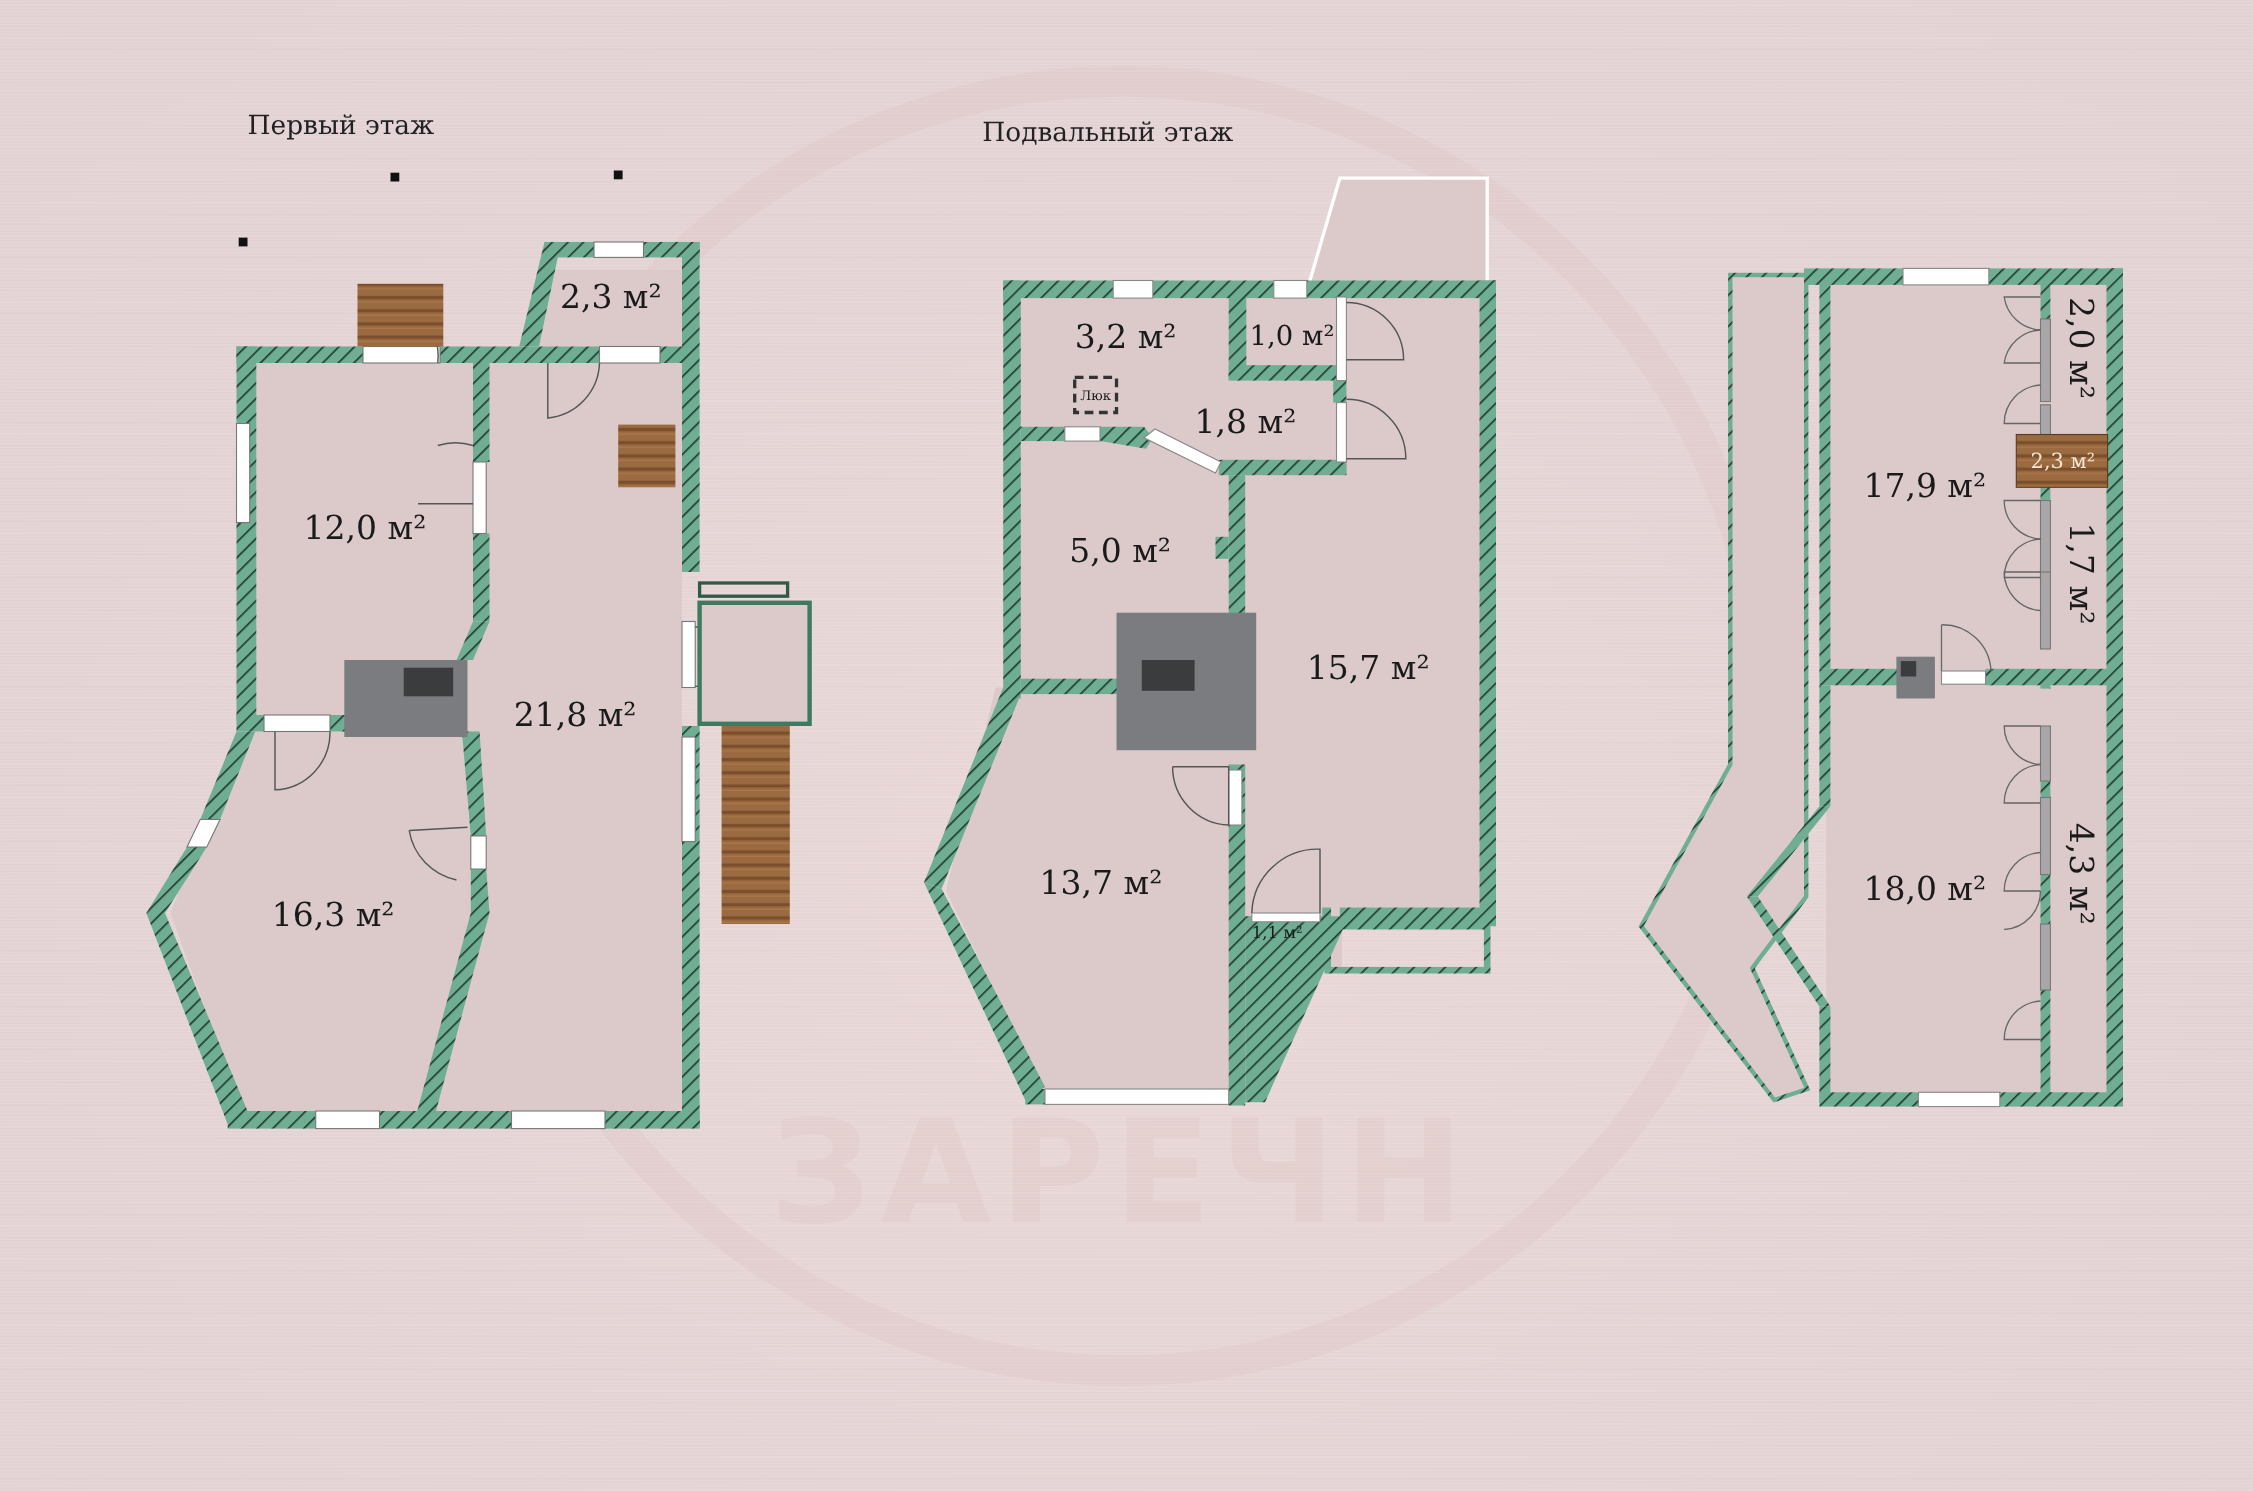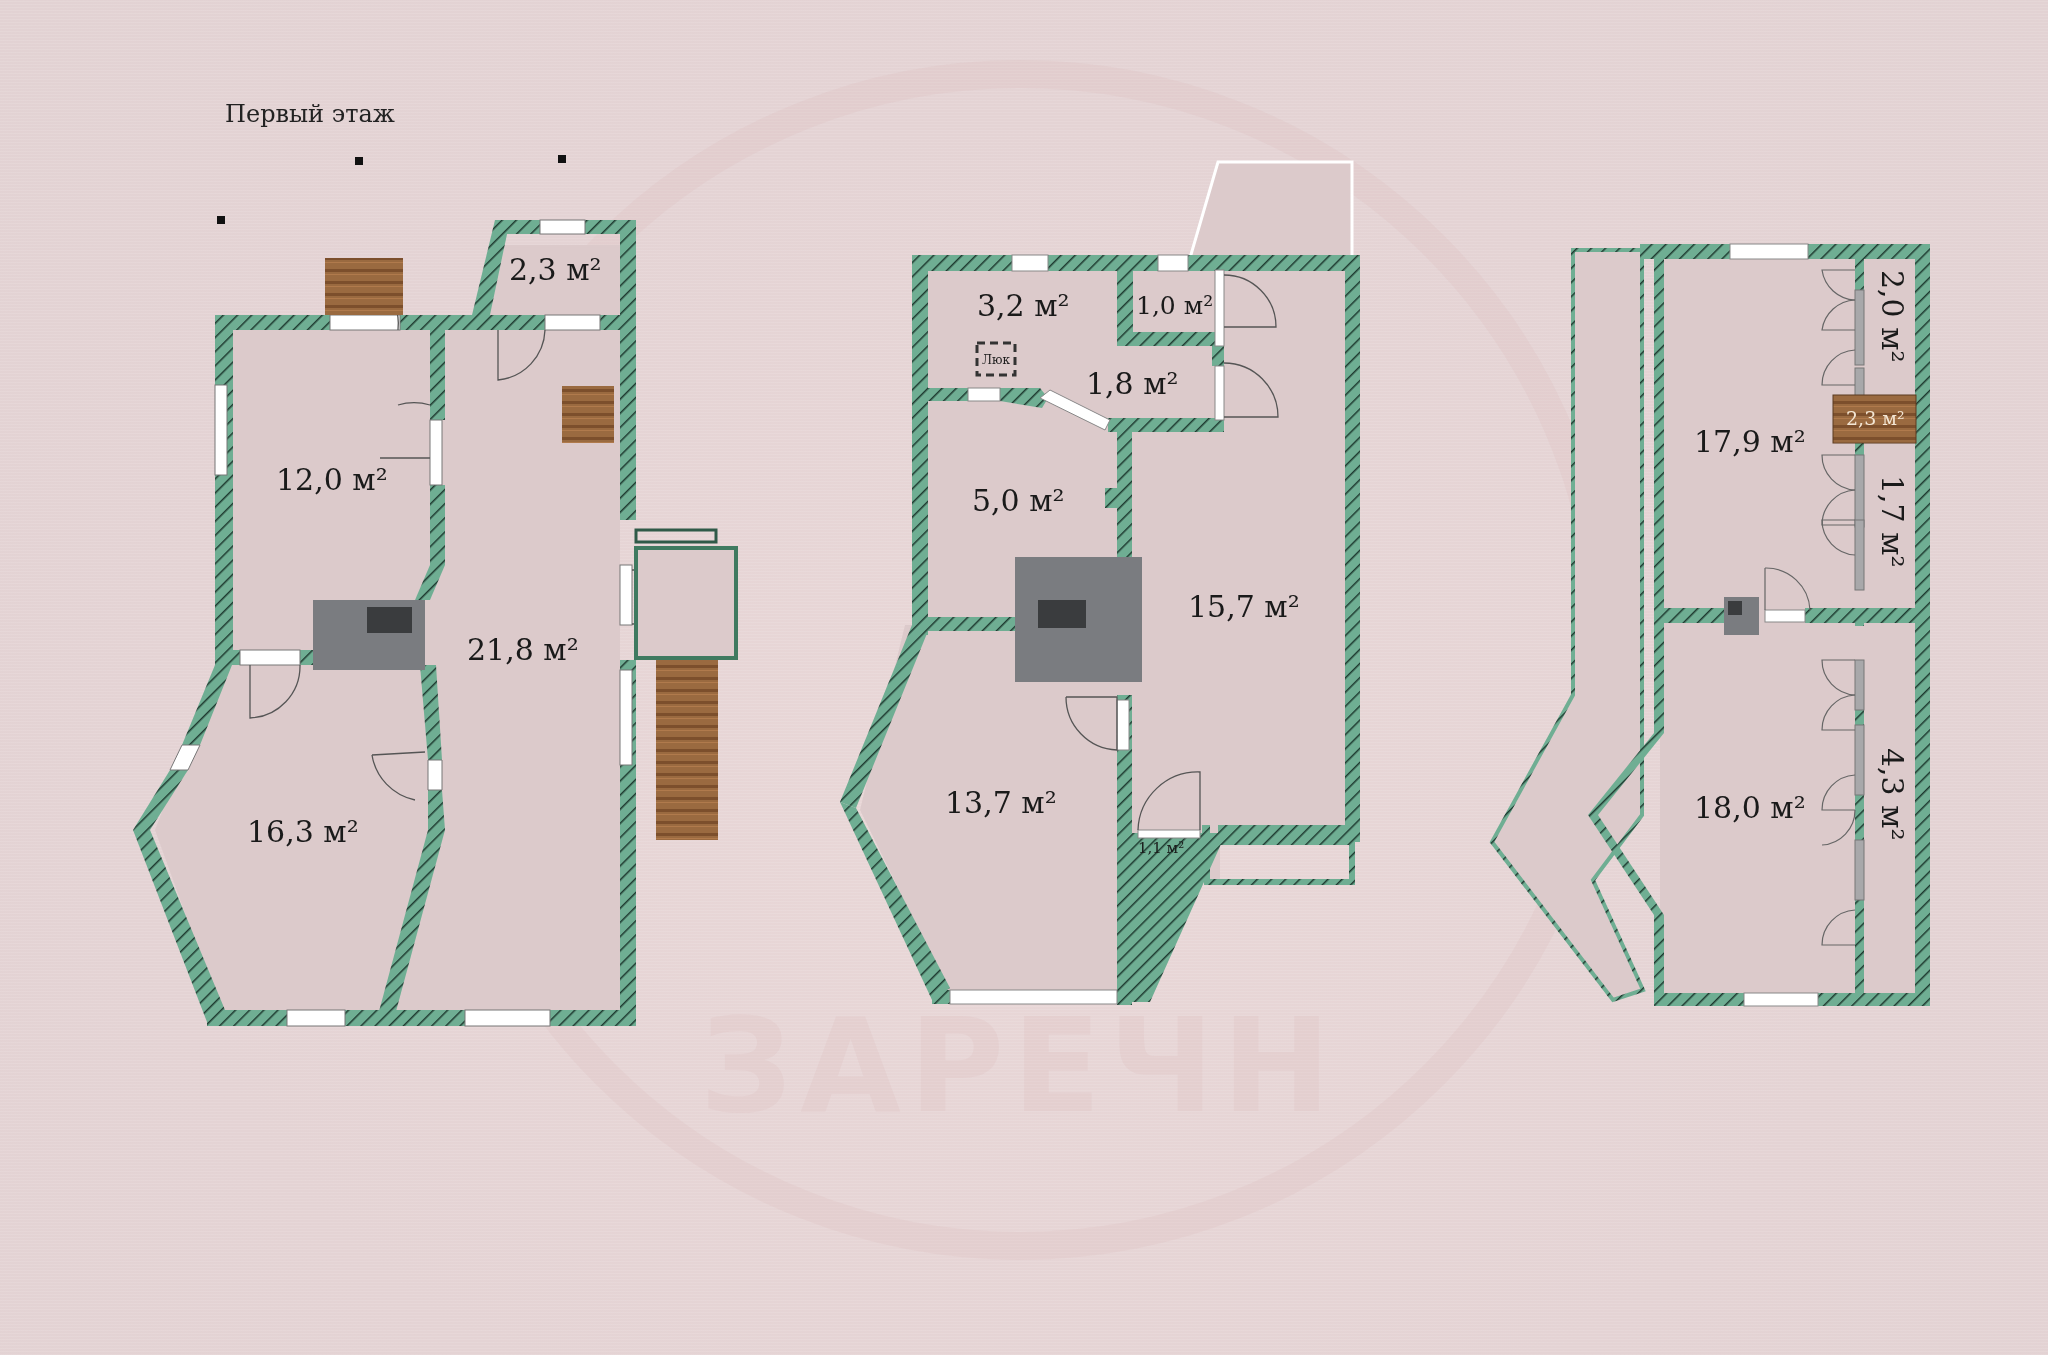--- a/index.html
+++ b/index.html
@@ -22,20 +22,21 @@
   .lbl { font-family: "DejaVu Serif", "Liberation Serif", serif; fill: #1a1a1a; }
 </style>
 </head>
 <body>
 
 <div class="canvas">
   <div class="watermark"></div>
   <div class="wm-text">ЗАРЕЧН</div>
 
   <div class="floor-title" style="left:225px; top:100px;">Первый этаж</div>
+  <div class="floor-title" style="left:893px; top:106px;">Подвальный этаж</div>
 
   <svg class="plan" width="2048" height="1355" viewBox="0 0 2048 1355">
     <defs>
       <pattern id="hatch" patternUnits="userSpaceOnUse" width="10" height="10" patternTransform="rotate(45)">
         <rect width="10" height="10" fill="#6fae93"></rect>
         <line x1="0" y1="0" x2="0" y2="10" stroke="#1e3a30" stroke-width="3"></line>
       </pattern>
       <pattern id="wood" patternUnits="userSpaceOnUse" width="40" height="12">
         <rect width="40" height="12" fill="#9a6a40"></rect>
         <rect y="5" width="40" height="3" fill="#7c4f2c"></rect>

